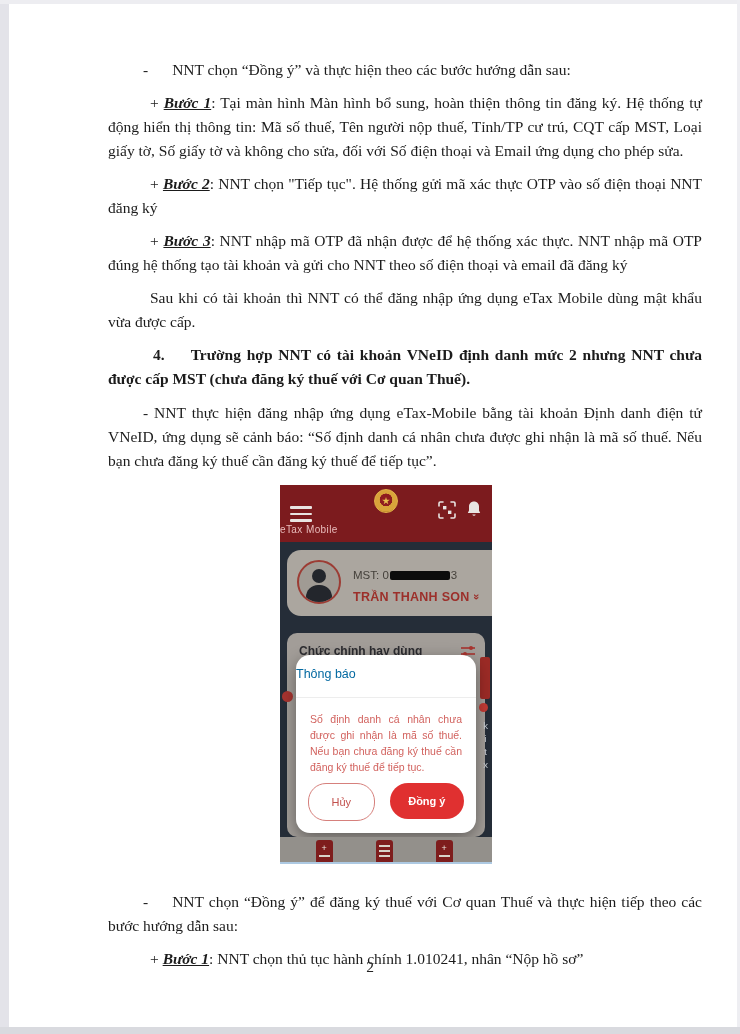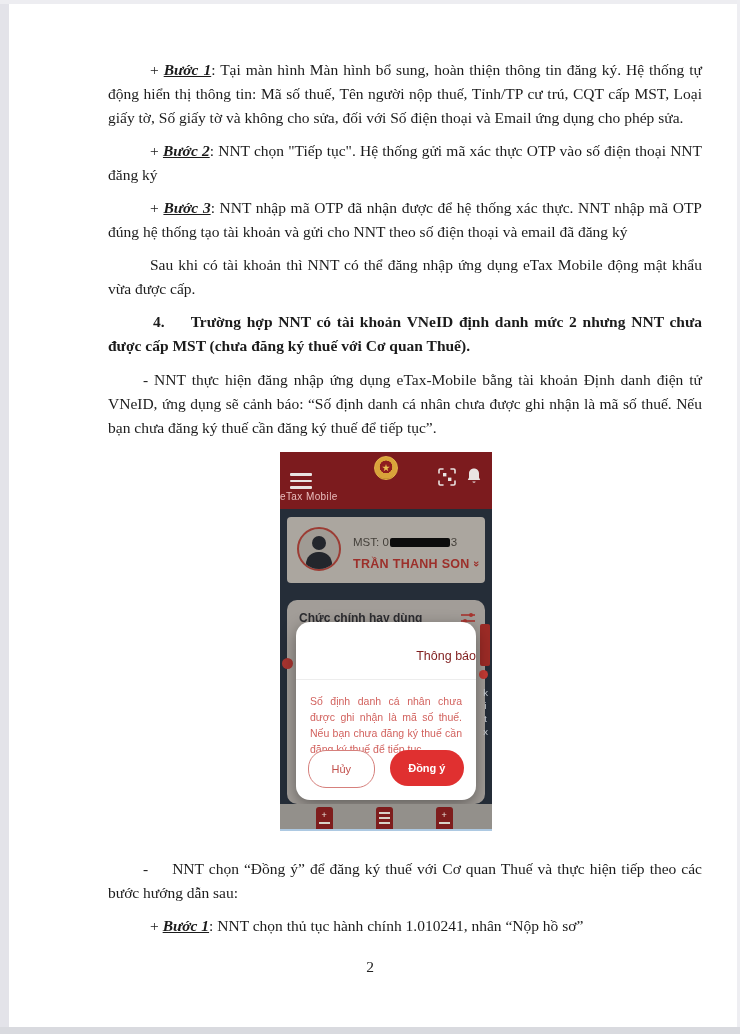--- a/index.html
+++ b/index.html
@@ -34,21 +34,21 @@
           background:radial-gradient(circle at 50% 45%, #8f1d1f 0 38%, #d9a43a 40% 70%, #b07d20 72% 100%);
           border:1.5px solid #e3b24a;box-sizing:border-box;}
   .emblem .star{position:absolute;left:7px;top:7px;width:8px;height:8px;background:#e8c050;
           clip-path:polygon(50% 0%,61% 35%,98% 35%,68% 57%,79% 91%,50% 70%,21% 91%,32% 57%,2% 35%,39% 35%);}
   .ph-title{position:absolute;left:0;top:33px;width:212px;
             color:#e9bdbd;font-size:10px;letter-spacing:.4px;}
   .qr{position:absolute;right:36px;top:16px;width:18px;height:18px;}
   .bell{position:absolute;right:10px;top:15px;width:16px;height:18px;}
 
   .user-card{position:absolute;left:7px;top:65px;width:198px;height:66px;background:#aba69f;
-             border-radius:4px;}
+             border-radius:14px;padding-left:48px;}
   .avatar{position:absolute;left:10px;top:10px;width:44px;height:44px;border-radius:50%;
           border:2px solid #9c3c34;box-sizing:border-box;background:#a09b94;overflow:hidden;}
   .avatar .head{position:absolute;left:13px;top:7px;width:14px;height:14px;border-radius:50%;background:#23262c;}
   .avatar .body{position:absolute;left:7px;top:23px;width:26px;height:18px;border-radius:12px 12px 0 0;background:#23262c;}
   .mst-line{position:absolute;left:66px;top:13px;font-size:11.5px;color:#45413b;white-space:nowrap;}
   .redact{display:inline-block;width:60px;height:9px;background:#0c0c0c;border-radius:2px;
           vertical-align:middle;margin:0 1px;}
   .uname{position:absolute;left:66px;top:35px;font-size:12.5px;font-weight:bold;color:#9c2f2a;
          letter-spacing:.3px;white-space:nowrap;}
   .chev{display:inline-block;transform:rotate(90deg);font-size:11px;margin-left:4px;}
@@ -59,21 +59,21 @@
   .sliders{position:absolute;right:10px;top:7px;width:14px;height:12px;}
 
   .edge-dot-left{position:absolute;left:2px;top:206px;width:11px;height:11px;border-radius:50%;background:#a83430;}
   .edge-strip-right{position:absolute;right:2px;top:172px;width:10px;height:42px;background:#9c2b26;border-radius:2px;}
   .edge-dot-right{position:absolute;right:4px;top:218px;width:9px;height:9px;border-radius:50%;background:#c23a34;}
   .edge-letters{position:absolute;right:4px;top:234px;color:#c9ced4;font-size:9.5px;line-height:13px;
                 white-space:pre-line;text-align:center;}
 
   .modal{position:absolute;left:16px;top:170px;width:180px;height:178px;background:#ffffff;
          border-radius:14px;box-shadow:0 5px 16px rgba(0,0,0,.4);}
-  .modal-title{padding-top:22px;text-align:right;font-size:12.5px;color:#7f1d1d;}
+  .modal-title{padding-top:7px;text-align:left;font-size:12.5px;color:#0369a1;}
   .modal-divider{margin-top:11px;height:1px;background:#ededed;}
   .modal-msg{margin:13px 14px 0 14px;font-size:10.5px;line-height:16px;color:#d2625e;text-align:justify;}
   .modal-btns{position:absolute;left:12px;right:12px;bottom:12px;display:flex;gap:15px;}
   .btn-cancel{flex:1;height:36px;border:1.3px solid #d6807c;border-radius:18px;background:#fff;
               color:#c2504c;font-size:11px;display:flex;align-items:center;justify-content:center;
               font-family:"Liberation Sans",sans-serif;}
   .btn-ok{flex:1.15;height:36px;border:none;border-radius:18px;background:#e03030;color:#fff;
           font-size:11px;font-weight:bold;display:flex;align-items:center;justify-content:center;
           font-family:"Liberation Sans",sans-serif;}
 
@@ -86,28 +86,29 @@
 <body>
 
 <div class="page">
   <div class="edge left"></div>
   <div class="edge top"></div>
   <div class="edge right"></div>
   <div class="edge bottom"></div>
 
   <div class="doc">
 
+    <p class="p-bullet"><span>-</span><span class="gap"></span><span>NNT chọn “Đồng ý” và thực hiện theo các bước hướng dẫn sau:</span></p>
 
     <p class="p-step"><span>+ </span><span class="step-label">Bước 1</span><span>: Tại màn hình Màn hình bổ sung, hoàn thiện thông tin đăng ký. Hệ thống tự động hiển thị thông tin: Mã số thuế, Tên người nộp thuế, Tỉnh/TP cư trú, CQT cấp MST, Loại giấy tờ, Số giấy tờ và không cho sửa, đối với Số điện thoại và Email ứng dụng cho phép sửa.</span></p>
 
     <p class="p-step"><span>+ </span><span class="step-label">Bước 2</span><span>: NNT chọn "Tiếp tục". Hệ thống gửi mã xác thực OTP vào số điện thoại NNT đăng ký</span></p>
 
     <p class="p-step"><span>+ </span><span class="step-label">Bước 3</span><span>: NNT nhập mã OTP đã nhận được để hệ thống xác thực. NNT nhập mã OTP đúng hệ thống tạo tài khoản và gửi cho NNT theo số điện thoại và email đã đăng ký</span></p>
 
-    <p class="p-step">Sau khi có tài khoản thì NNT có thể đăng nhập ứng dụng eTax Mobile động mật khẩu vừa được cấp.</p>
+    <p class="p-step">Sau khi có tài khoản thì NNT có thể đăng nhập ứng dụng eTax Mobile dùng mật khẩu vừa được cấp.</p>
 
     <p class="h4"><span>4.</span><span class="gap-sm"></span><span>Trường hợp NNT có tài khoản VNeID định danh mức 2 nhưng NNT chưa được cấp MST (chưa đăng ký thuế với Cơ quan Thuế).</span></p>
 
     <p class="p-bullet">- NNT thực hiện đăng nhập ứng dụng eTax-Mobile bằng tài khoản Định danh điện tử VNeID, ứng dụng sẽ cảnh báo: “Số định danh cá nhân chưa được ghi nhận là mã số thuế. Nếu bạn chưa đăng ký thuế cần đăng ký thuế để tiếp tục”.</p>
 
     <div class="phone">
       <div class="ph-header">
         <div class="burger">
             <i></i>
             <i></i>

